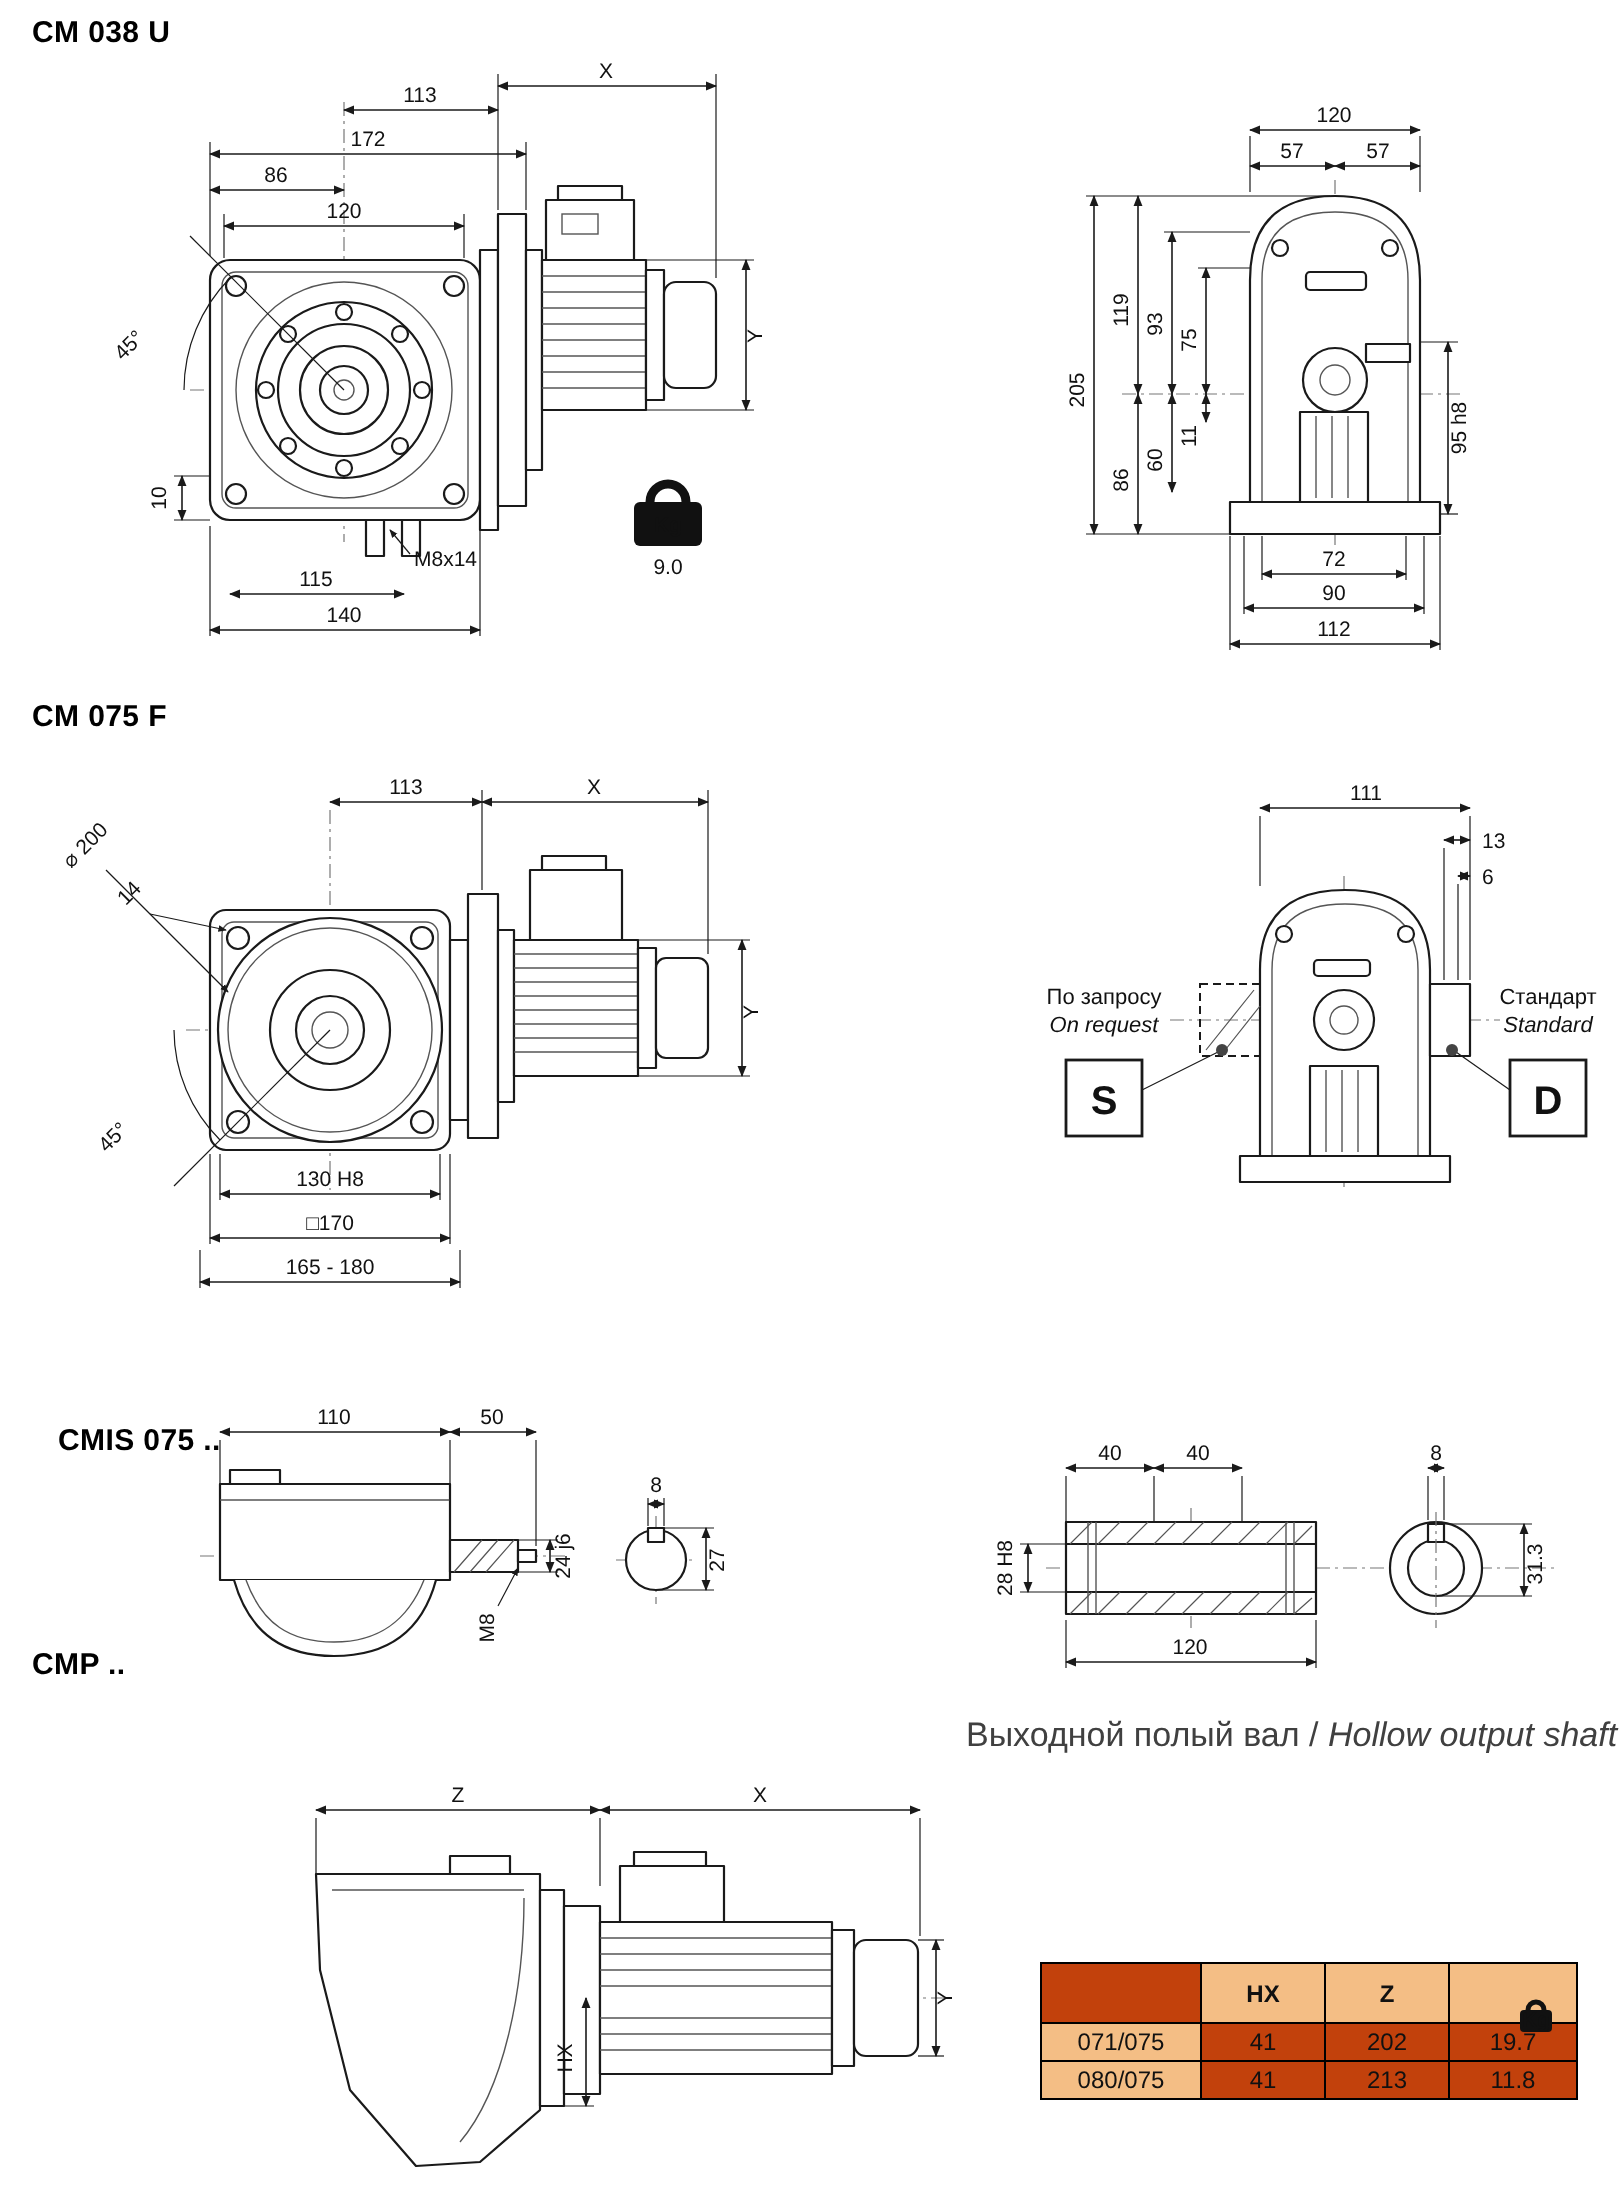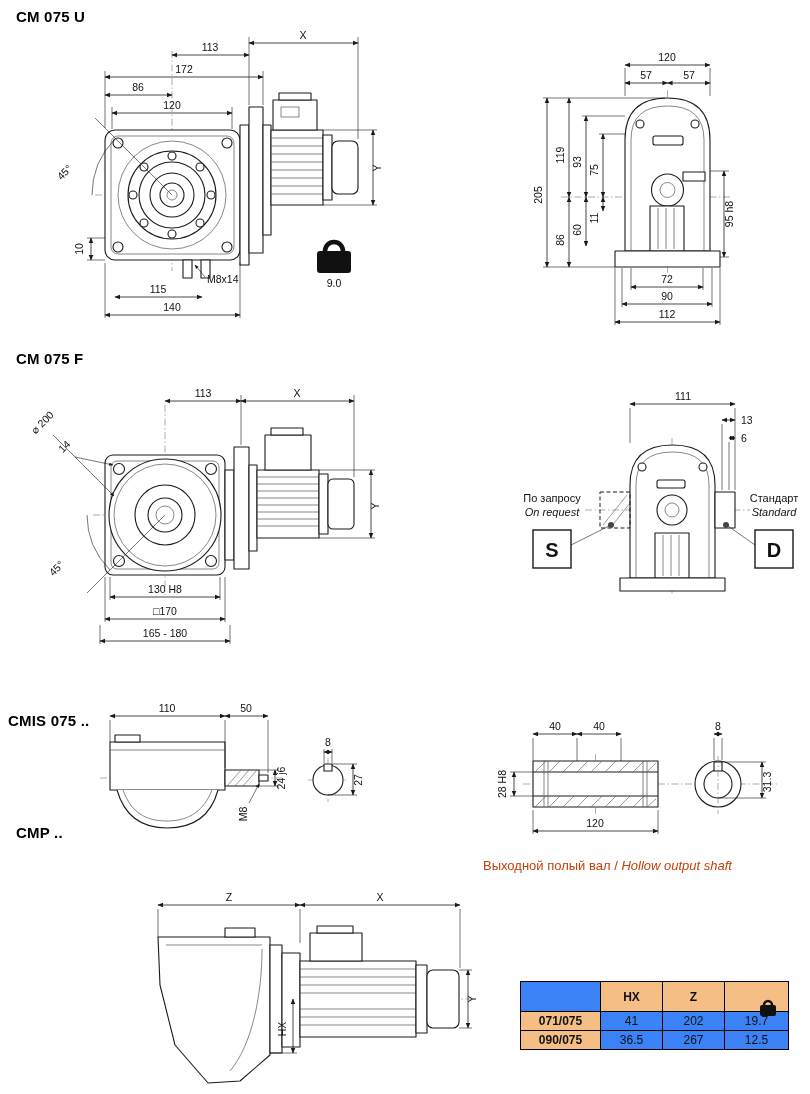--- a/index.html
+++ b/index.html
@@ -12,44 +12,44 @@
   svg .thin{fill:none;stroke:#555;stroke-width:.7}
   svg .dim{stroke:#1a1a1a;stroke-width:.8;fill:none}
   svg .ext{stroke:#1a1a1a;stroke-width:.6;fill:none}
   svg .cl{stroke:#777;stroke-width:.6;fill:none;stroke-dasharray:7 2.5 1.5 2.5}
   svg .hatch{stroke:#555;stroke-width:.6;fill:none}
   svg text{font-family:"Liberation Sans",sans-serif;font-size:10.5px;fill:#111}
   svg text.lbl{text-anchor:middle}
   svg text.anno{font-size:11px;text-anchor:middle}
   svg text.anno-it{font-size:11px;font-style:italic;text-anchor:middle}
   svg text.big{font-size:20px;font-weight:bold;text-anchor:middle}
-  .shaft-caption{position:absolute;font-size:13px;color:#c2410c}
+  .shaft-caption{position:absolute;font-size:17px;color:#404040}
   .shaft-caption em{font-style:italic}
   .spec-table{position:absolute;left:520px;top:981px;border-collapse:collapse;font-size:12px;table-layout:fixed}
-  .spec-table td{border:1px solid #000;text-align:center;height:19px;padding:0 3px;background:#3b82f6}
+  .spec-table td{border:1px solid #000;text-align:center;height:19px;padding:0 3px;background:#c2410c}
   .spec-table tr.hdr-row td{height:30px}
   .spec-table td.orange{background:#f4be85}
   .spec-table td.hdr{font-weight:bold}
-  .spec-table td.model{font-weight:bold}
+  .spec-table td.model{font-weight:normal}
   .kg-icon{vertical-align:middle}
 </style>
 </head>
 <body>
 
 <div class="page">
 
   <svg width="0" height="0" style="left:0;top:0">
     <defs>
       <marker id="ar" viewBox="0 0 10 10" refX="9" refY="5" markerWidth="7" markerHeight="7" orient="auto-start-reverse">
         <path d="M0,1 L10,5 L0,9 z" fill="#1a1a1a"></path>
       </marker>
     </defs>
   </svg>
 
-  <div class="sec-title" style="left:16px;top:8px">CM 075 U</div>
+  <div class="sec-title" style="left:16px;top:8px">CM 038 U</div>
 
   <svg style="left:15px;top:25px" width="420" height="310" viewBox="0 0 420 310">
     <g>
       <line class="cl" x1="157" y1="26" x2="157" y2="246"></line>
       <line class="cl" x1="80" y1="170" x2="234" y2="170"></line>
       <rect class="part" x="90" y="105" width="135" height="130" rx="10"></rect>
       <rect class="thin" x="96" y="111" width="123" height="118" rx="7"></rect>
       <circle class="part" cx="103" cy="118" r="5"></circle>
       <circle class="part" cx="212" cy="118" r="5"></circle>
       <circle class="part" cx="103" cy="222" r="5"></circle>
@@ -297,21 +297,21 @@
     <g>
       <text class="anno" x="269" y="112">Стандарт</text>
       <text class="anno-it" x="269" y="126">Standard</text>
       <rect x="250" y="140" width="38" height="38" fill="#fff" stroke="#1a1a1a" stroke-width="1.4"></rect>
       <text class="big" x="269" y="167">D</text>
       <line class="ext" x1="250" y1="155" x2="223" y2="136"></line>
       <circle cx="221" cy="135" r="3" fill="#444"></circle>
     </g>
   </svg>
 
-  <div class="sec-title" style="left:8px;top:712px">CMIS 075 ..</div>
+  <div class="sec-title" style="left:29px;top:712px">CMIS 075 ..</div>
 
   <svg style="left:85px;top:700px" width="300" height="145" viewBox="0 0 300 145">
     <g>
       <line class="cl" x1="15" y1="78" x2="200" y2="78"></line>
       <rect class="part" x="25" y="42" width="115" height="48"></rect>
       <rect class="part" x="30" y="35" width="25" height="7"></rect>
       <line class="thin" x1="25" y1="50" x2="140" y2="50"></line>
       <path class="part" d="M32,90 C40,118 58,128 82,128 C108,128 126,116 133,90"></path>
       <path class="thin" d="M38,90 C46,112 60,121 82,121 C105,121 119,110 127,90"></path>
       <rect class="part" x="140" y="70" width="34" height="16"></rect>
@@ -444,21 +444,21 @@
         </svg>
       </td>
     </tr>
     <tr>
       <td class="orange model">071/075</td>
       <td>41</td>
       <td>202</td>
       <td>19.7</td>
     </tr>
     <tr>
-      <td class="orange model">090/075</td>
-      <td>36.5</td>
-      <td>267</td>
-      <td>12.5</td>
+      <td class="orange model">080/075</td>
+      <td>41</td>
+      <td>213</td>
+      <td>11.8</td>
     </tr>
   </tbody>
     </table>
 
 </div>
 
 </body></html>

